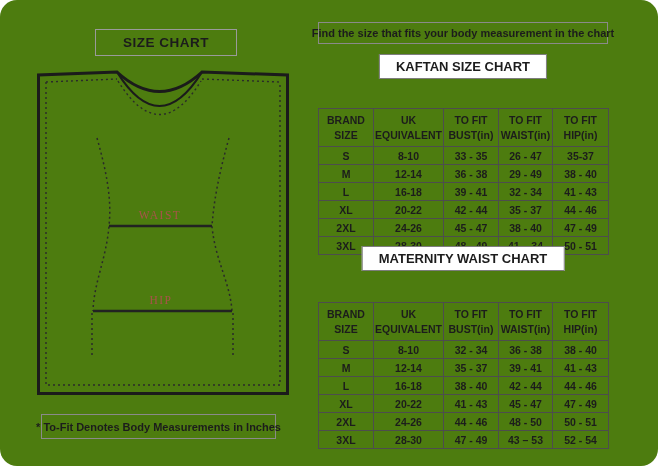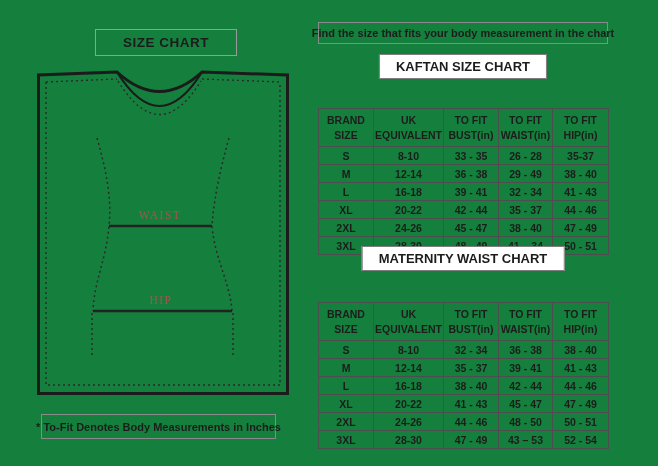--- a/index.html
+++ b/index.html
@@ -2,22 +2,23 @@
 <html><head>
 <meta charset="utf-8">
 <style>
   * { margin: 0; padding: 0; box-sizing: border-box; }
   html, body { background: #ffffff; }
   body { font-family: "Liberation Sans", sans-serif; color: #1c1c1c; }
   .canvas {
     position: relative;
     width: 658px;
     height: 466px;
-    background: #15803d;
+    background: #4d7c0f;
     overflow: hidden;
+    border-radius: 17px;
   }
 
   
   .left-panel { position: absolute; left: 0; top: 0; width: 312px; height: 466px; }
 
   .size-chart-title-box {
     position: absolute; left: 95px; top: 29px; width: 142px; height: 27px;
     border: 1px solid #9a9a9a;
     display: flex; align-items: center; justify-content: center;
     font-size: 13.5px; font-weight: bold; letter-spacing: 0.5px;
@@ -139,21 +140,21 @@
             <th>TO FIT BUST(in)</th>
             <th>TO FIT WAIST(in)</th>
             <th>TO FIT HIP(in)</th>
           </tr>
         </thead>
       <tbody>
           <tr>
             <td>S</td>
             <td>8-10</td>
             <td>33 - 35</td>
-            <td>26 - 28</td>
+            <td>26 - 47</td>
             <td>35-37</td>
           </tr>
           <tr>
             <td>M</td>
             <td>12-14</td>
             <td>36 - 38</td>
             <td>29 - 49</td>
             <td>38 - 40</td>
           </tr>
           <tr>

